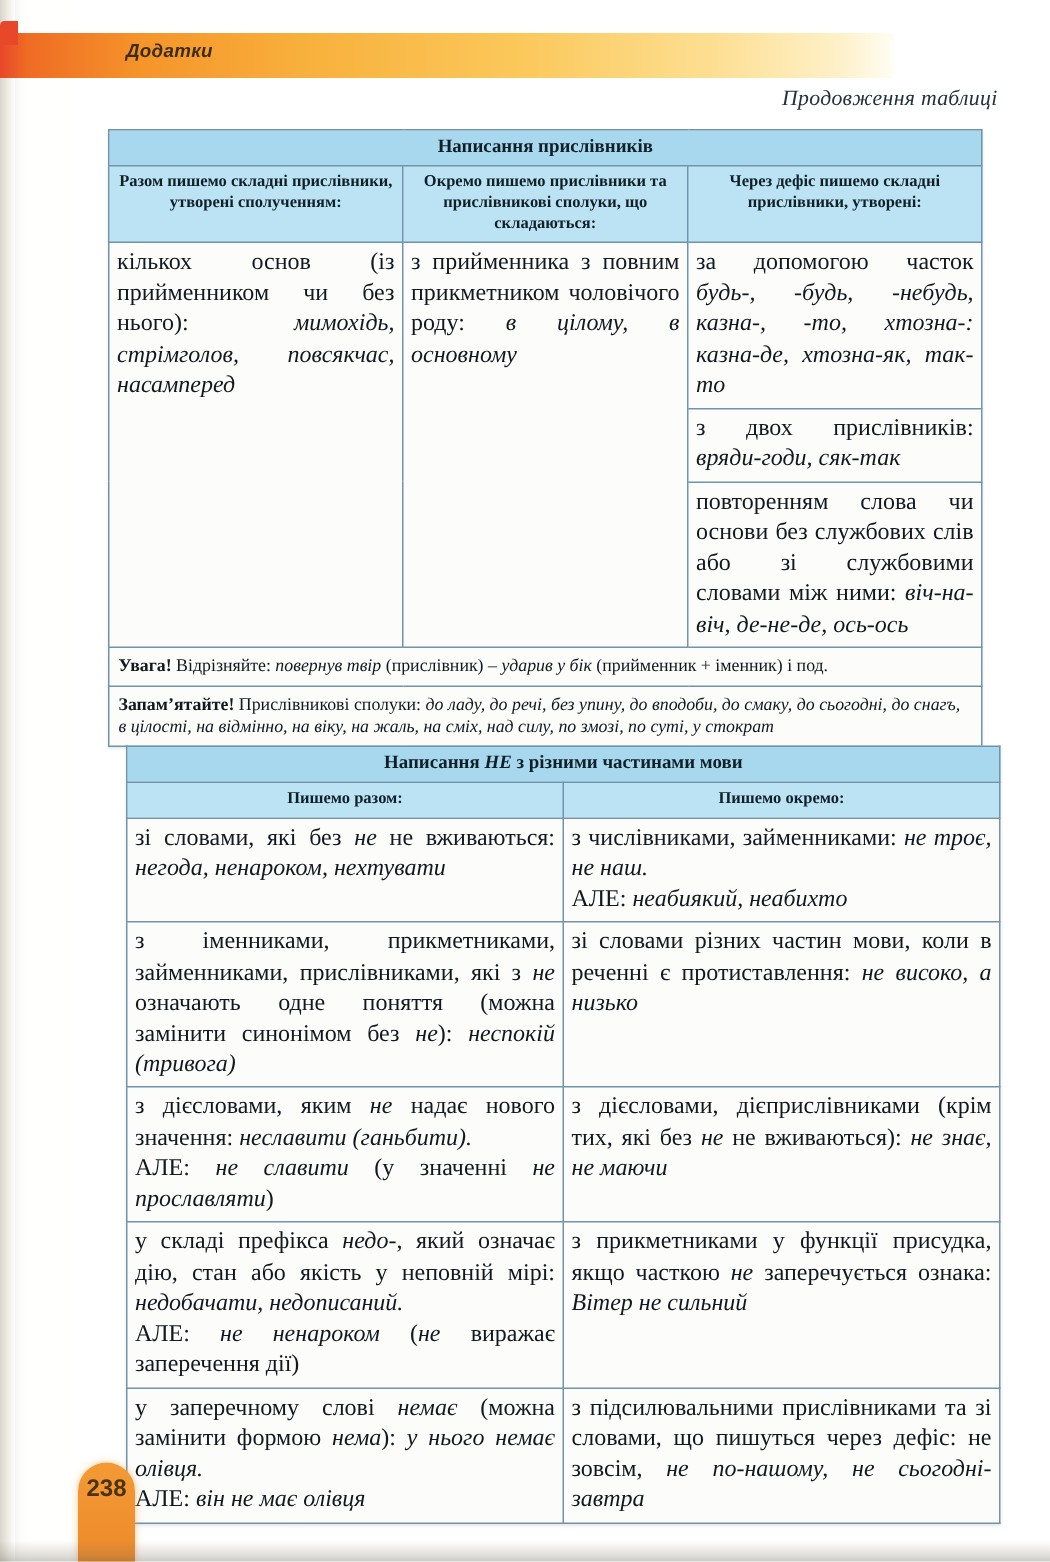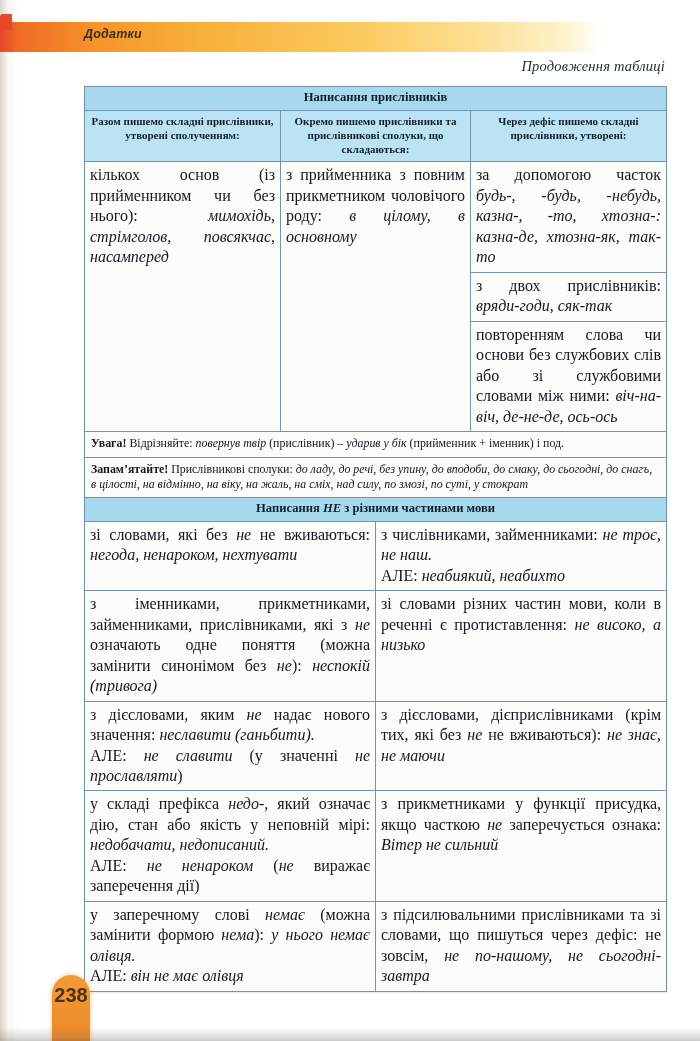--- a/index.html
+++ b/index.html
@@ -131,21 +131,21 @@
     text-align: left;
     font-size: 11.9px;
     line-height: 1.30;
     padding: 4px 6px 5px 6px;
   }
   i { font-style: italic; }
   b { font-weight: bold; }
 
   
   #table-adverbs {
-    left: 84px;
+    left: 72px;
     top: 86px;
     width: 582px;
   }
   
   #table-ne {
     left: 84px;
     top: 497px;
     width: 582px;
   }
 
@@ -160,21 +160,21 @@
     border-radius: 19px 19px 0 0;
     box-shadow: 0 0 5px rgba(243,154,53,0.55);
   }
   .pagenum span {
     position: absolute;
     left: 0; right: 0;
     top: 9px;
     text-align: center;
     font-family: "Liberation Sans", sans-serif;
     font-weight: bold;
-    font-size: 20px;
+    font-size: 16px;
     color: #4a3410;
   }
 </style>
 </head>
 <body>
 
 <div class="page">
 
   <div class="page-left-edge"></div>
 
@@ -223,20 +223,24 @@
   <table class="tbl" id="table-ne">
     <colgroup>
       <col style="width:291px">
       <col style="width:291px">
     </colgroup>
     <tbody>
       <tr>
         <th class="title" colspan="2">Написання <i>НЕ</i> з різними частинами мови</th>
       </tr>
       <tr>
+        <th class="sub">Пишемо разом:</th>
+        <th class="sub">Пишемо окремо:</th>
+      </tr>
+      <tr>
         <td>зі словами, які без <i>не</i> не вживаються: <i>негода, ненароком, нехтувати</i></td>
         <td>з числівниками, займенниками: <i>не троє, не наш.</i><br>АЛЕ: <i>неабиякий, неабихто</i></td>
       </tr>
       <tr>
         <td>з іменниками, прикметниками, займенниками, прислівниками, які з <i>не</i> означають одне поняття (можна замінити синонімом без <i>не</i>): <i>неспокій (тривога)</i></td>
         <td>зі словами різних частин мови, коли в реченні є протиставлення: <i>не високо, а низько</i></td>
       </tr>
       <tr>
         <td>з дієсловами, яким <i>не</i> надає нового значення: <i>неславити (ганьбити).</i><br>АЛЕ: <i>не славити</i> (у значенні <i>не прославляти</i>)</td>
         <td>з дієсловами, дієприслівниками (крім тих, які без <i>не</i> не вживаються): <i>не знає, не маючи</i></td>

